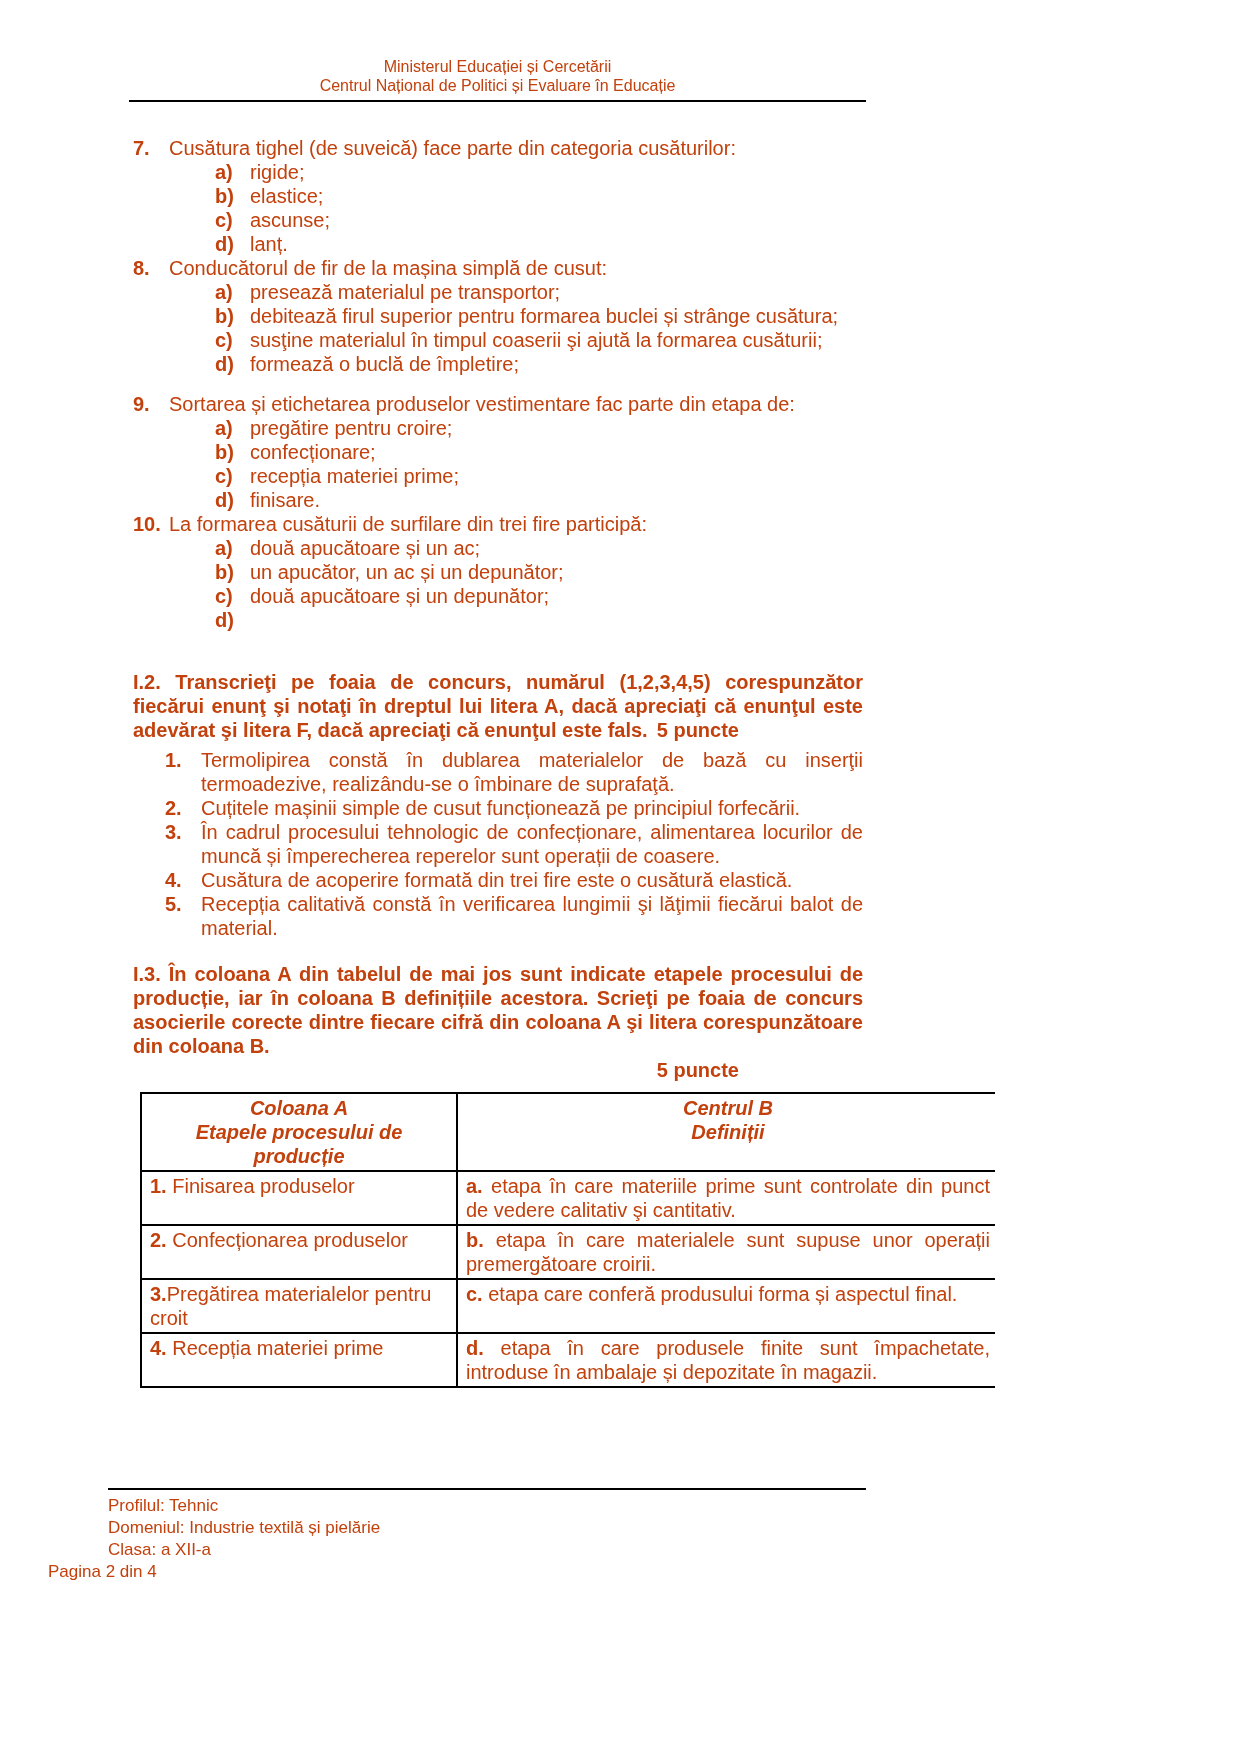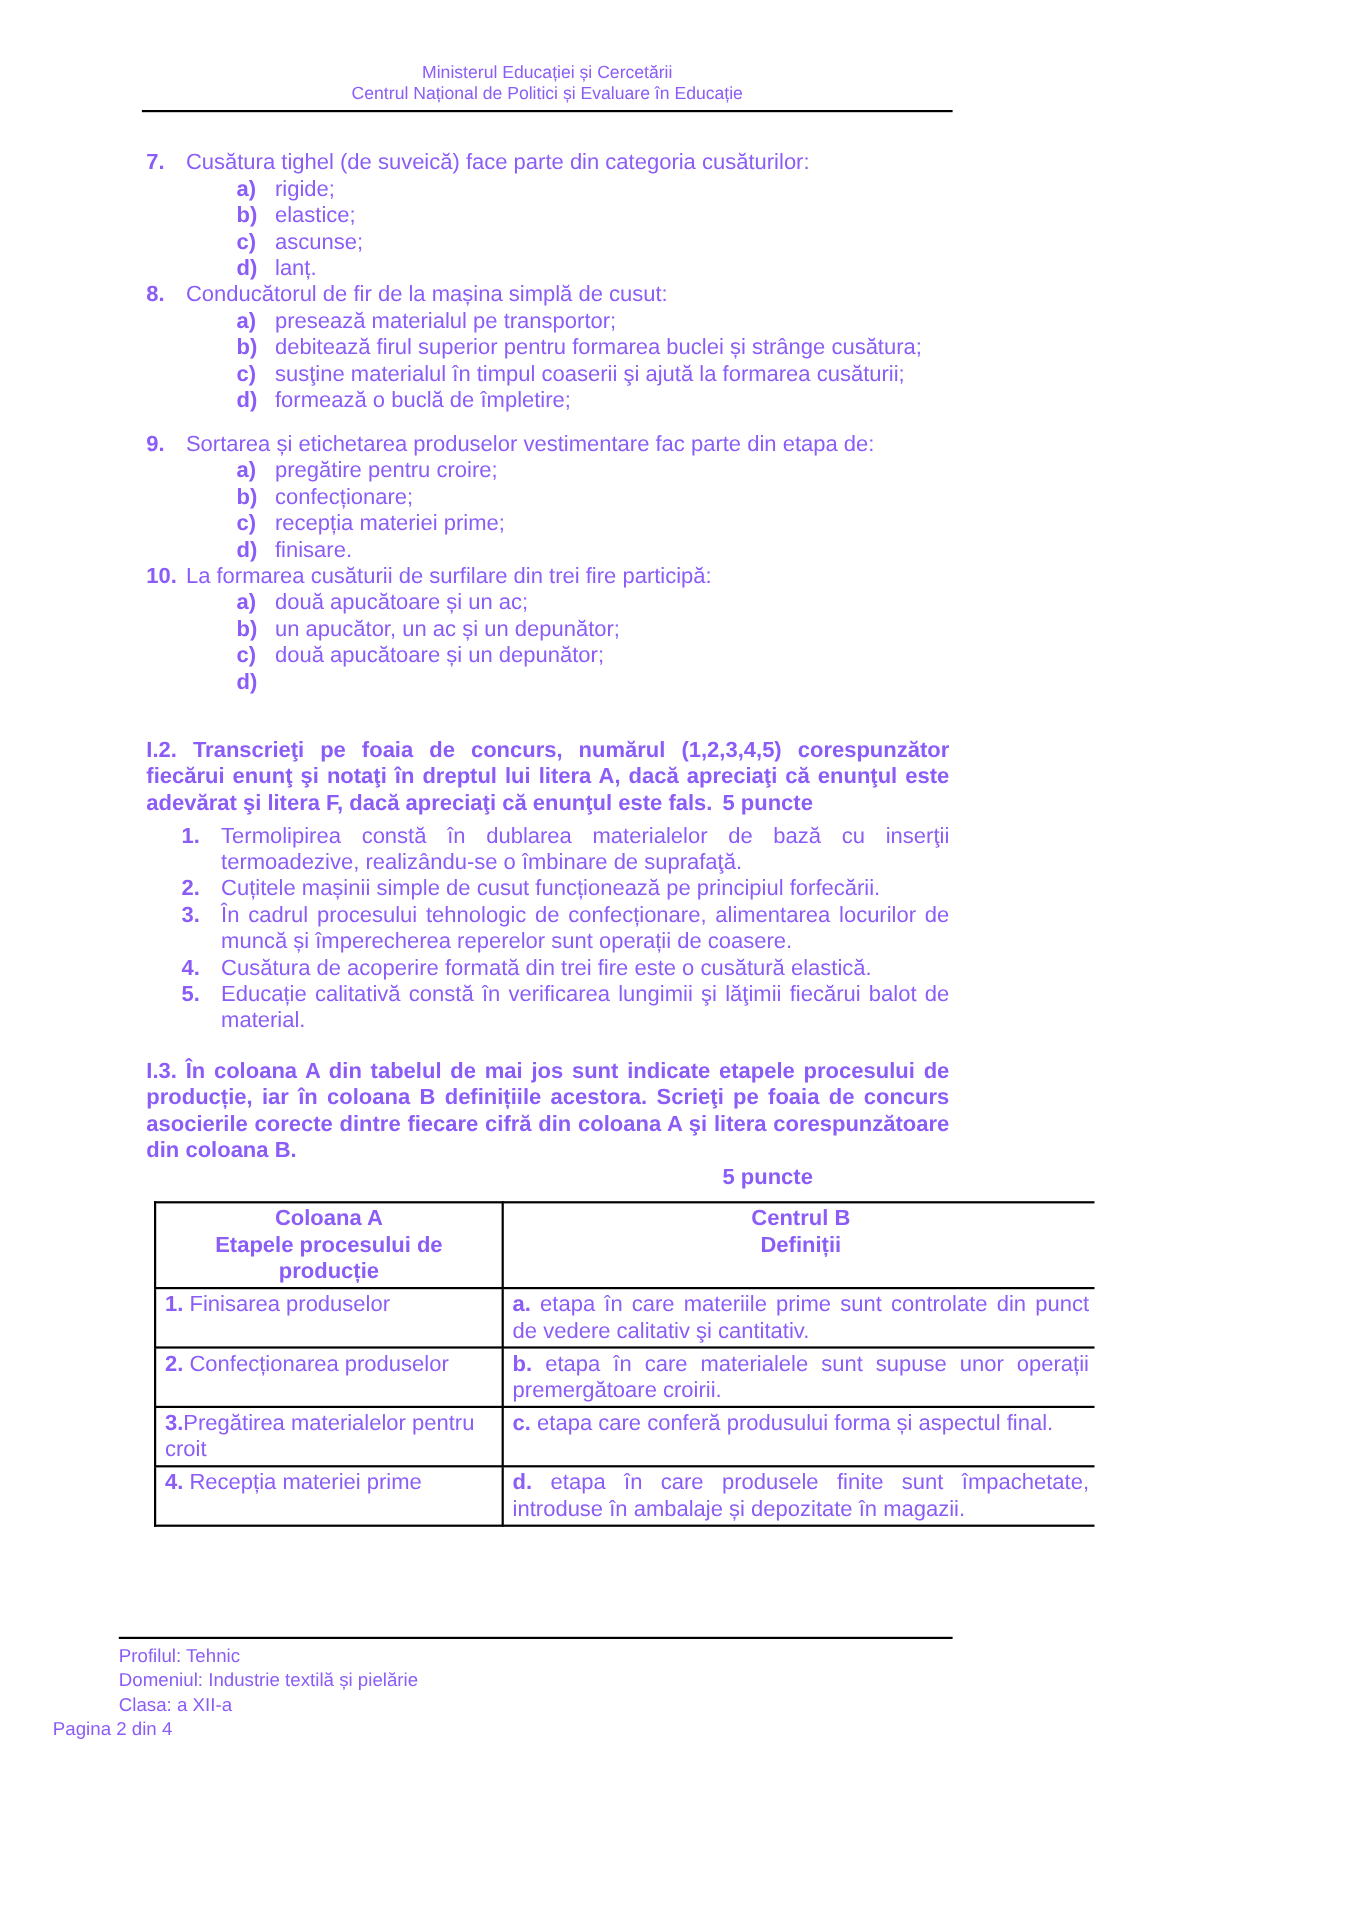--- a/index.html
+++ b/index.html
@@ -2,21 +2,21 @@
 <html lang="ro"><head>
 <meta charset="utf-8">
 <style>
   * { margin: 0; padding: 0; box-sizing: border-box; }
   html, body { background: #ffffff; }
   .page {
     position: relative;
     width: 995px;
     height: 1755px;
     background: #ffffff;
-    color: #8b5cf6;
+    color: #c2410c;
     font-family: "Liberation Sans", sans-serif;
     font-size: 20px;
     line-height: 24px;
     overflow: hidden;
   }
   
   .header {
     margin: 0 129px;
     padding-top: 57px;
     padding-bottom: 5px;
@@ -66,21 +66,21 @@
     width: 858px;
     table-layout: fixed;
   }
   .assoc-table col.cw-a { width: 316px; }
   .assoc-table col.cw-b { width: 542px; }
   .assoc-table th, .assoc-table td {
     border: 2px solid #000;
     padding: 2px 8px;
     vertical-align: top;
   }
-  .assoc-table th { font-weight: 700; text-align: center; }
+  .assoc-table th { font-weight: 700; text-align: center; font-style: italic; }
   td.cell-b { text-align: justify; }
   .b { font-weight: 700; }
 
   
   .footer {
     position: absolute;
     left: 108px;
     right: 129px;
     top: 1488px;
     border-top: 2px solid #000;
@@ -218,21 +218,21 @@
       <div class="item">
         <span class="item-num">3.</span>
         <span class="item-text">În cadrul procesului tehnologic de confecționare, alimentarea locurilor de muncă și împerecherea reperelor sunt operații de coasere.</span>
       </div>
       <div class="item">
         <span class="item-num">4.</span>
         <span class="item-text">Cusătura de acoperire formată din trei fire este o cusătură elastică.</span>
       </div>
       <div class="item">
         <span class="item-num">5.</span>
-        <span class="item-text">Educație calitativă constă în verificarea lungimii şi lăţimii fiecărui balot de material.</span>
+        <span class="item-text">Recepția calitativă constă în verificarea lungimii şi lăţimii fiecărui balot de material.</span>
       </div>
     </div>
 
     <p class="intro i3">
       <span>I.3. În coloana A din tabelul de mai jos sunt indicate etapele procesului de producție, iar în coloana B definițiile acestora. Scrieţi pe foaia de concurs asocierile corecte dintre fiecare cifră din coloana A şi litera corespunzătoare din coloana B.</span>
     </p>
     <div class="points-line">5 puncte</div>
 
     <table class="assoc-table">
       <colgroup>

